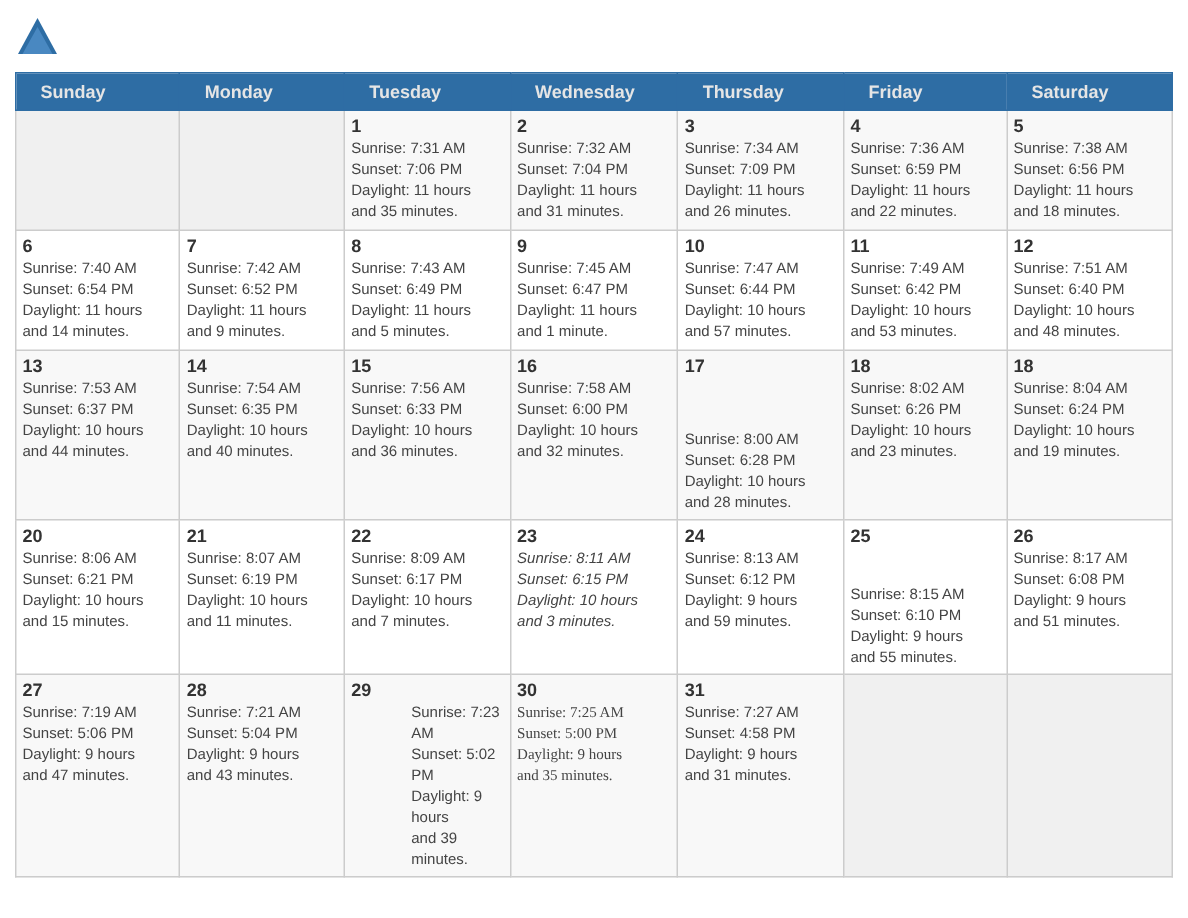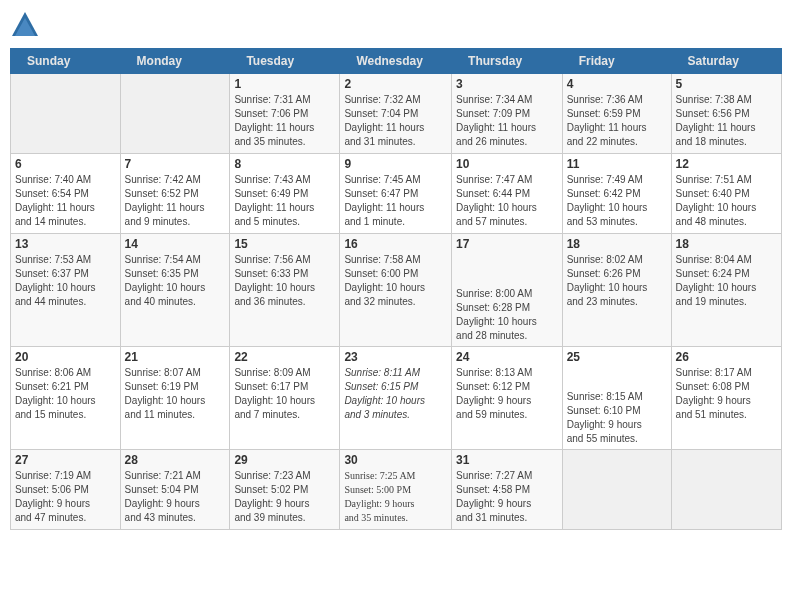--- a/index.html
+++ b/index.html
@@ -329,21 +329,21 @@
         </td>
         <td>
           <span class="day-num">28</span>
           <div class="day-info" style="white-space: pre-line;">Sunrise: 7:21 AM
 Sunset: 5:04 PM
 Daylight: 9 hours
 and 43 minutes.</div>
         </td>
         <td>
           <span class="day-num">29</span>
-          <div class="day-info" style="white-space: pre-line;">Sunrise: 7:23 AM
+          <div class="day-info" style="white-space: pre-line; margin-left: 40px;">Sunrise: 7:23 AM
 Sunset: 5:02 PM
 Daylight: 9 hours
 and 39 minutes.</div>
         </td>
         <td>
           <span class="day-num">30</span>
           <div class="day-info" style="white-space: pre-line; font-family: Liberation Serif, serif;">Sunrise: 7:25 AM
 Sunset: 5:00 PM
 Daylight: 9 hours
 and 35 minutes.</div>

